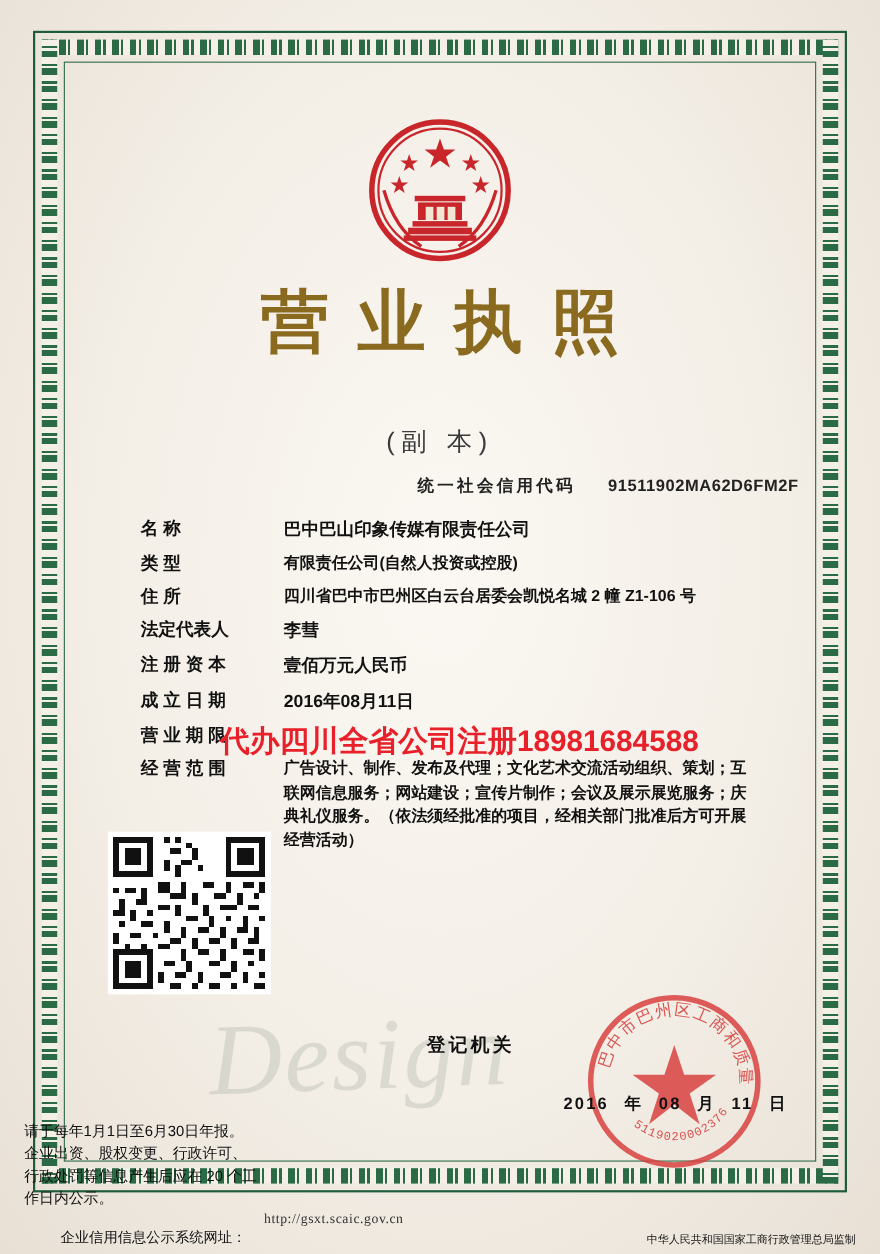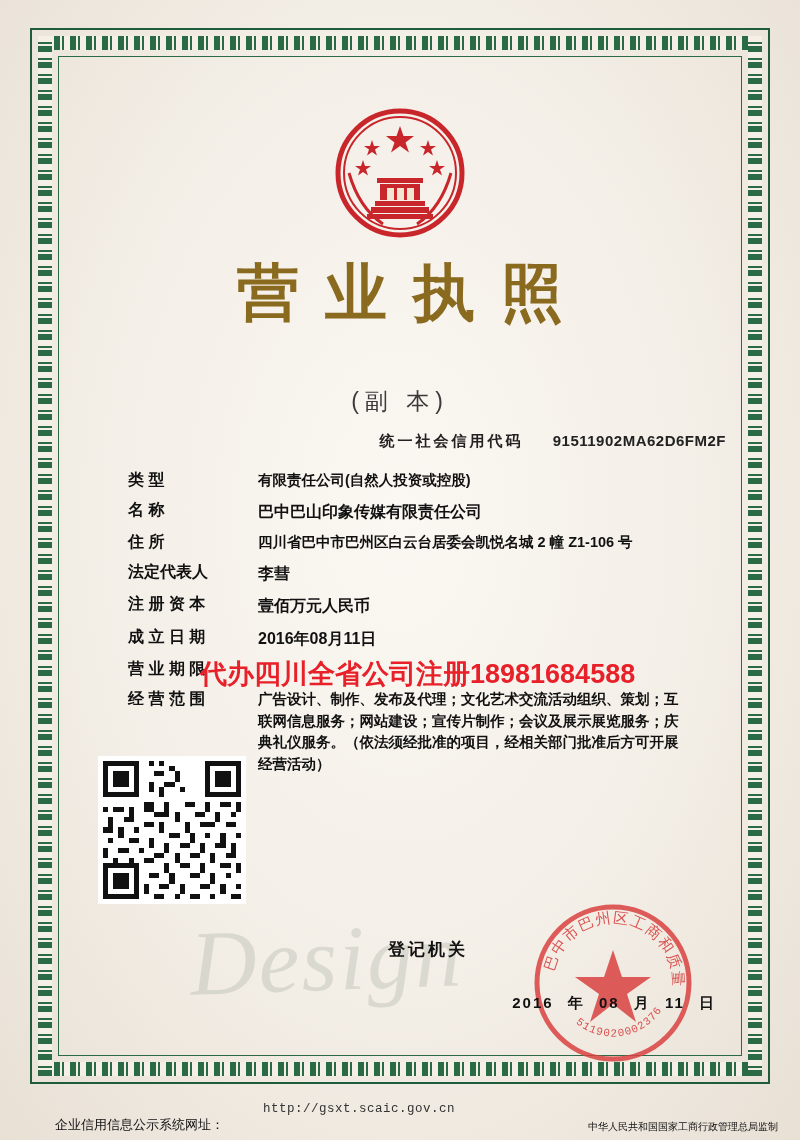--- a/index.html
+++ b/index.html
@@ -130,22 +130,22 @@
   
   .notes{
     position:absolute;left:22px;bottom:40px;
     font-size:13.5px;color:#111;line-height:1.5;
   }
   .url-note{
     position:absolute;left:55px;bottom:6px;
     font-size:13px;color:#111;
   }
   .url-mono{
-    position:absolute;left:263px;bottom:24px;
-    font-family:Liberation Mono, monospace;
+    position:absolute;left:240px;bottom:24px;
+    font-family:Liberation Serif, serif;
     font-size:12.5px;color:#333;letter-spacing:0.5px;
   }
   .issuer{
     position:absolute;right:22px;bottom:6px;
     font-size:10px;color:#111;
   }
 </style>
 </head>
 <body>
 
@@ -195,26 +195,26 @@
     <div class="title">营业执照</div>
     <div class="subtitle">(副 本)</div>
 
     <div class="credit-code">
       <span class="label">统一社会信用代码</span>
       <span class="value">91511902MA62D6FM2F</span>
     </div>
 
     <div class="fields">
       <div class="row">
+        <div class="lab">名    称</div>
+        <div class="val">巴中巴山印象传媒有限责任公司</div>
+      </div>
+      <div class="row">
         <div class="lab">类    型</div>
         <div class="val small">有限责任公司(自然人投资或控股)</div>
-      </div>
-      <div class="row">
-        <div class="lab">名    称</div>
-        <div class="val">巴中巴山印象传媒有限责任公司</div>
       </div>
       <div class="row">
         <div class="lab">住    所</div>
         <div class="val small">四川省巴中市巴州区白云台居委会凯悦名城 2 幢 Z1-106 号</div>
       </div>
       <div class="row">
         <div class="lab">法定代表人</div>
         <div class="val">李彗</div>
       </div>
       <div class="row">
@@ -357,17 +357,21 @@
       <span>2016</span>
       <span>年</span>
       <span>08</span>
       <span>月</span>
       <span>11</span>
       <span>日</span>
     </div>
 
   </div>
 
+  <div class="notes" style="white-space:pre-line;">请于每年1月1日至6月30日年报。
+企业出资、股权变更、行政许可、
+行政处罚等信息产生后应在 20 个工
+作日内公示。</div>
   <div class="url-mono">http://gsxt.scaic.gov.cn</div>
   <div class="url-note">企业信用信息公示系统网址：</div>
   <div class="issuer">中华人民共和国国家工商行政管理总局监制</div>
 
 </div>
 
 </body></html>

